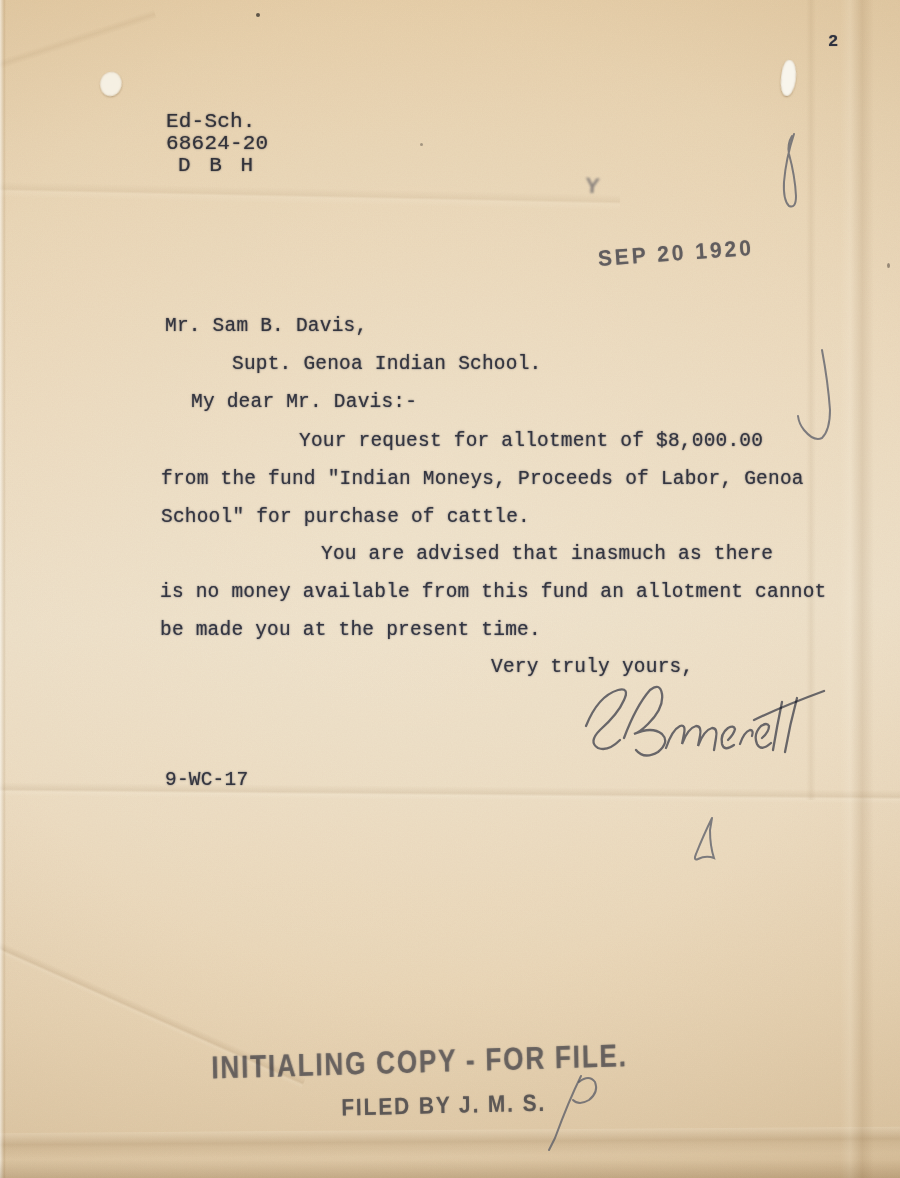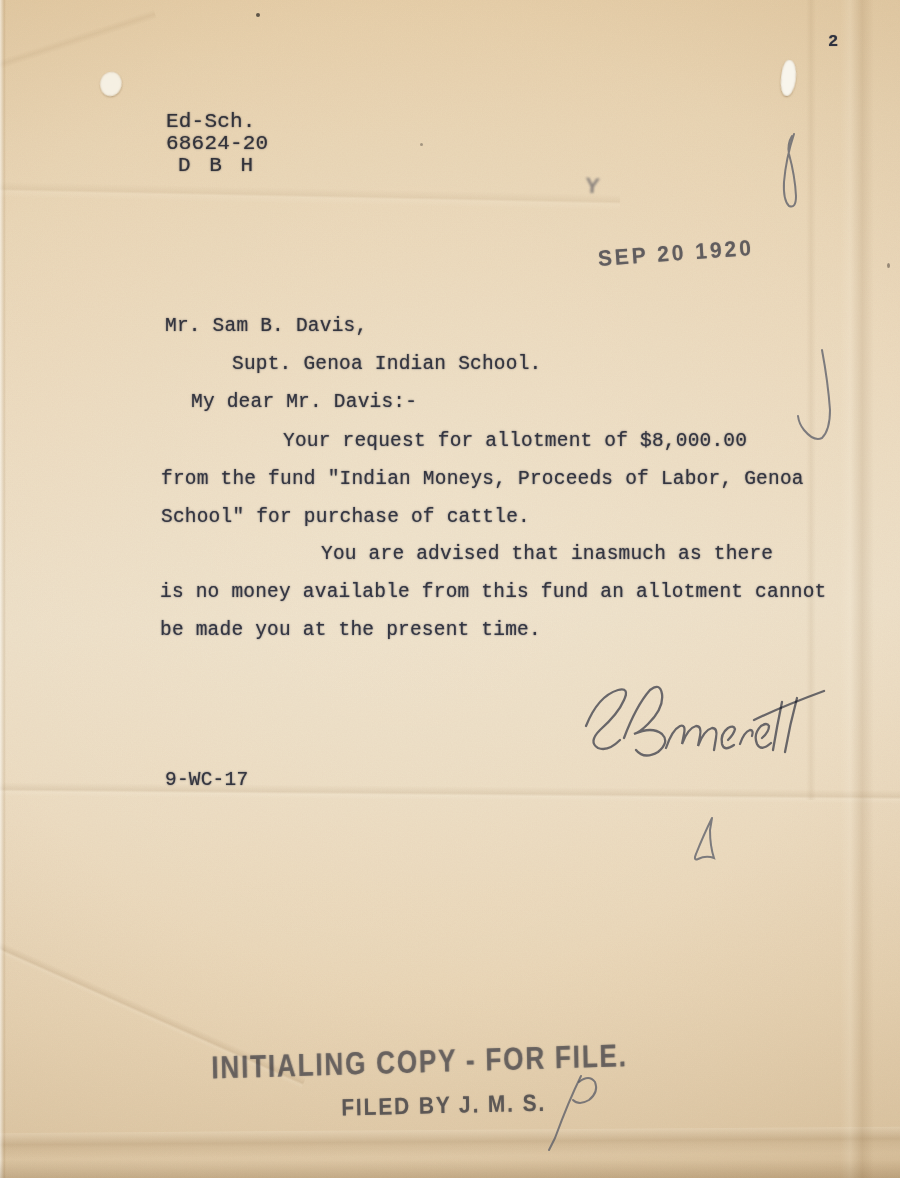--- a/index.html
+++ b/index.html
@@ -119,28 +119,29 @@
   <div class="tw small" style="left:178px;top:154px;letter-spacing:3px;">D B H</div>
 
   <div class="stamp date-stamp" style="left:597px;top:246px;">SEP 20 1920</div>
 
   <div class="ysmudge">Y</div>
 
   <div class="tw" style="left:165px;top:315px;">Mr. Sam B. Davis,</div>
   <div class="tw" style="left:232px;top:353px;">Supt. Genoa Indian School.</div>
   <div class="tw" style="left:165px;top:391px;padding-left:26px;">My dear Mr. Davis:-</div>
 
-  <div class="tw" style="left:283px;top:430px;text-align:right;">Your request for allotment of $8,000.00</div>
+  <div class="tw" style="left:299px;top:430px;text-align:right;">Your request for allotment of $8,000.00</div>
   <div class="tw" style="left:161px;top:468px;">from the fund "Indian Moneys, Proceeds of Labor, Genoa</div>
   <div class="tw" style="left:161px;top:506px;">School" for purchase of cattle.</div>
 
   <div class="tw" style="left:321px;top:543px;">You are advised that inasmuch as there</div>
   <div class="tw" style="left:160px;top:619px;">be made you at the present time.</div>
   <div class="tw" style="left:160px;top:581px;">is no money available from this fund an allotment cannot</div>
 
+  <div class="tw" style="left:491px;top:656px;">Very truly yours,</div>
 
   <svg class="penc sig" style="left:578px;top:682px;" width="250" height="90" viewBox="0 0 250 90">
     <path d="M8,44 Q20,14 40,8 Q52,5 46,18 Q40,32 22,48 Q10,60 20,66 Q30,70 42,58"></path>
     <path d="M46,56 Q58,24 72,8 Q82,0 84,12 Q86,26 70,42 Q62,50 56,52 Q74,44 84,52 Q92,60 80,70 Q66,78 58,68"></path>
     <path d="M88,66 Q94,48 102,44 Q108,42 106,52 L104,62 Q110,46 118,44 Q124,44 122,54 L120,64 Q126,48 134,46 Q140,46 138,56 L136,68"></path>
     <path d="M150,58 Q156,52 157,47 Q156,43 150,46 Q142,52 144,62 Q146,70 156,63"></path>
     <path d="M162,62 Q166,50 172,48 Q176,48 174,54"></path>
     <path d="M184,56 Q191,50 191,44 Q189,40 183,44 Q175,52 179,62 Q183,70 193,61"></path>
     <path d="M204,20 Q199,44 195,68"></path>
     <path d="M219,16 Q212,42 207,70"></path>

